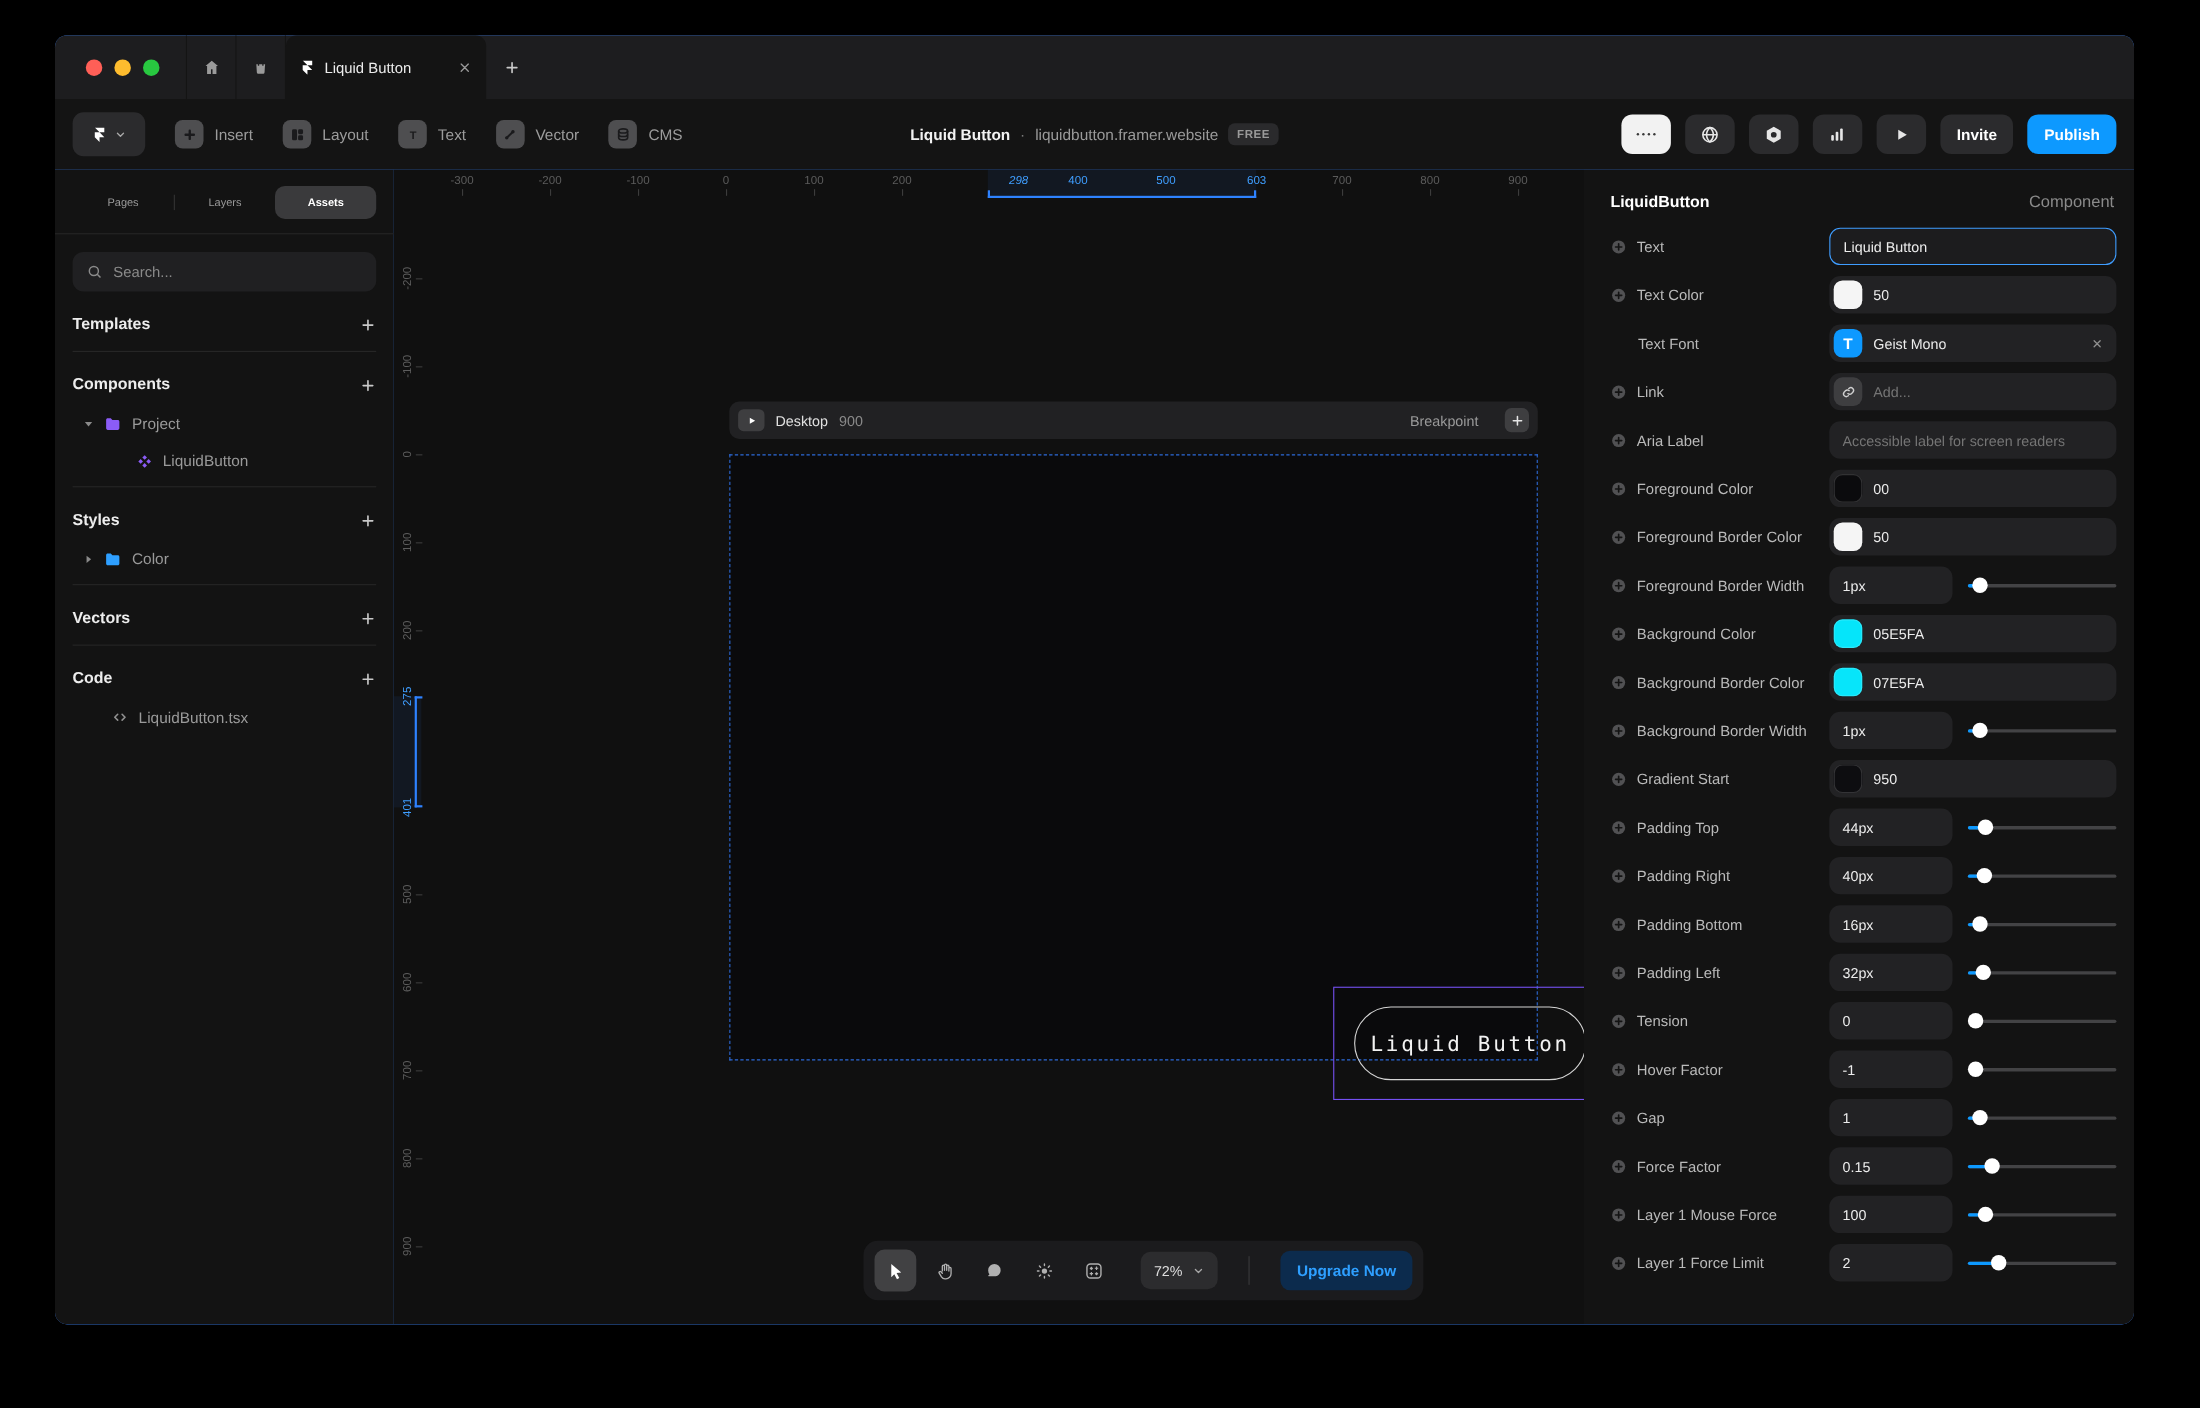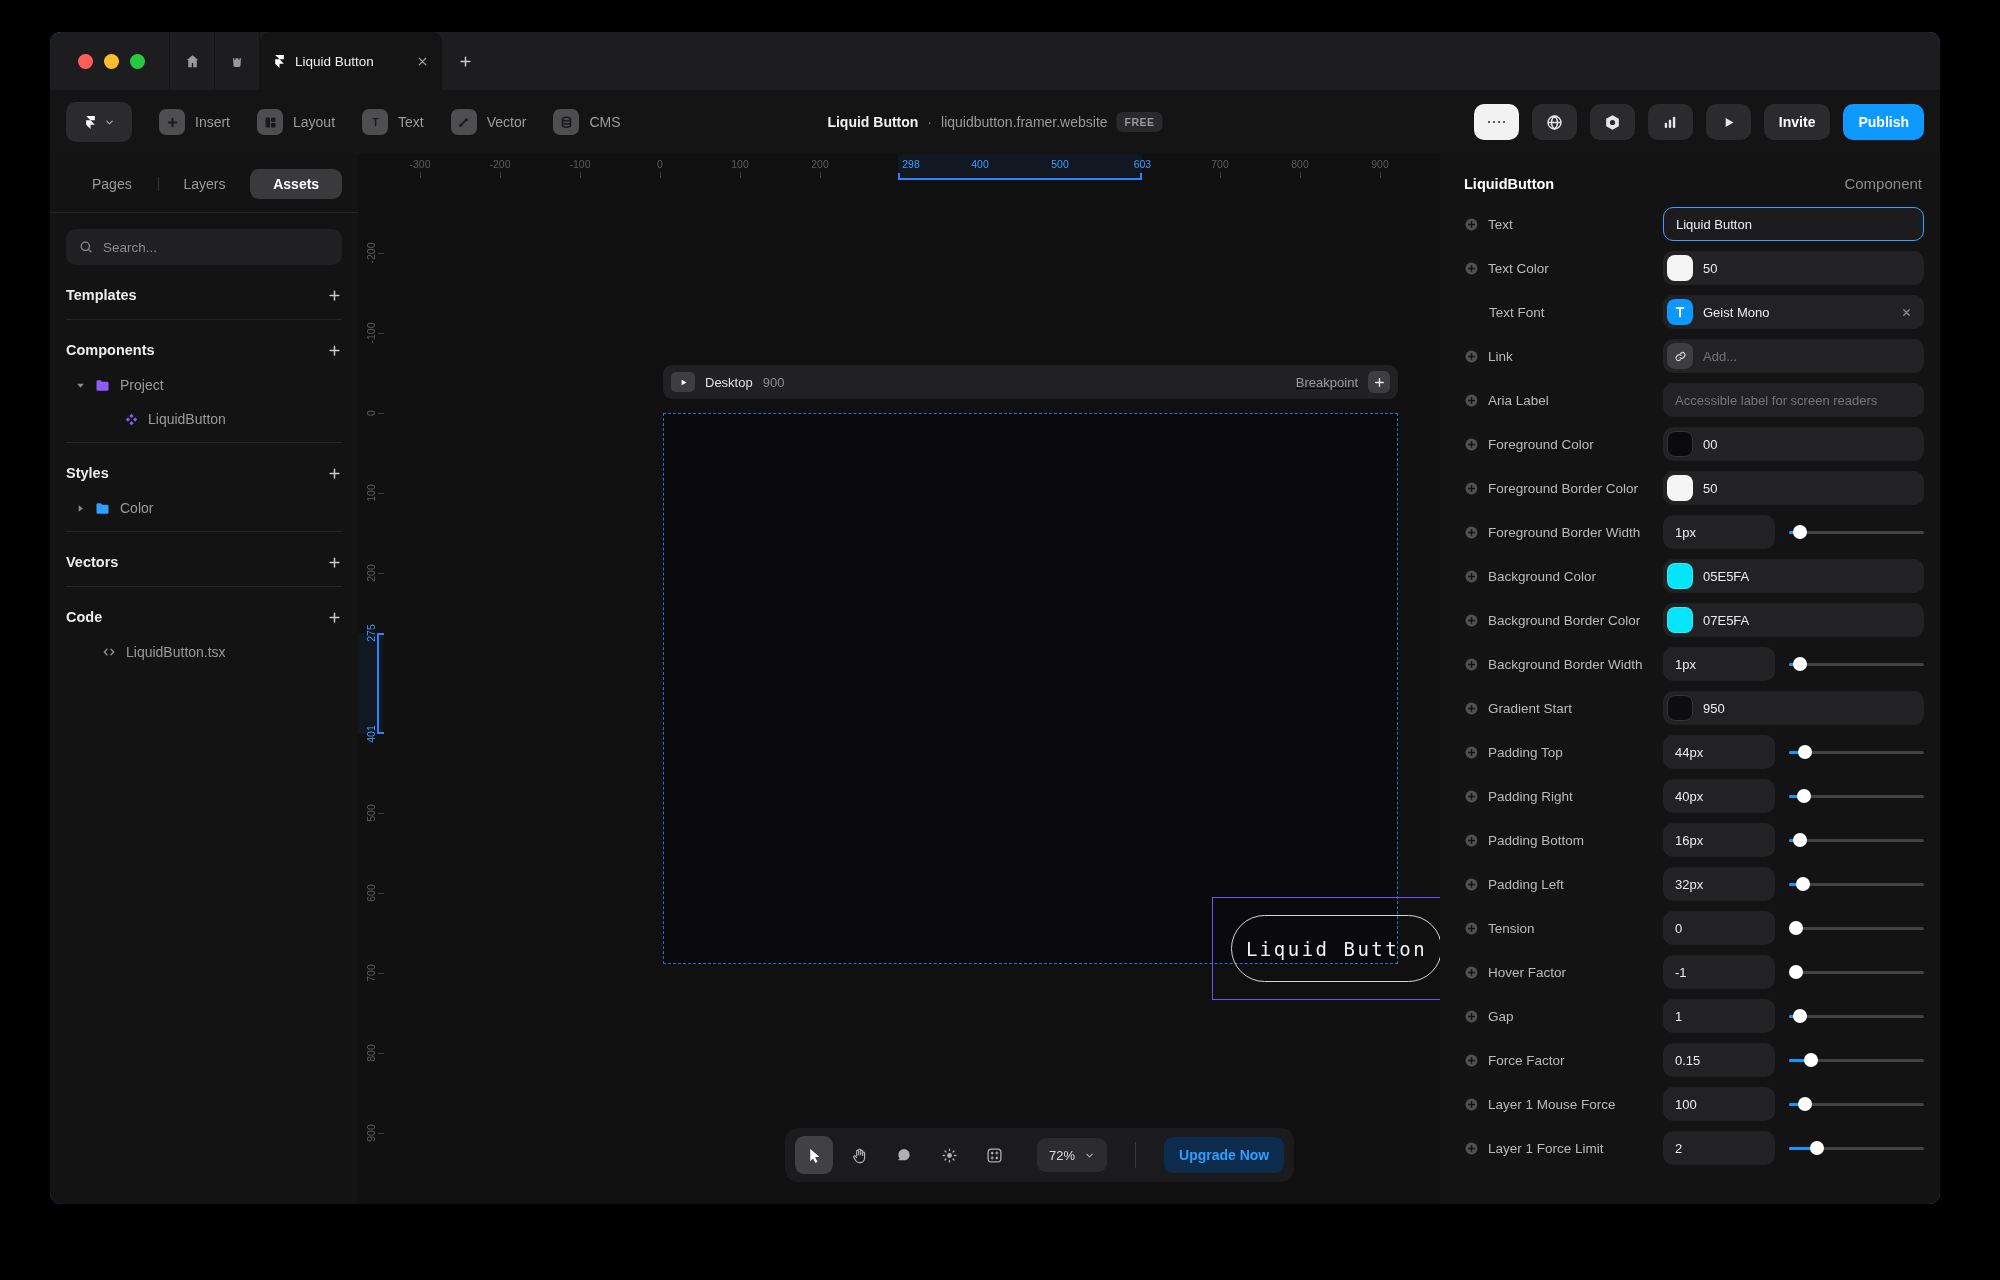--- a/index.html
+++ b/index.html
@@ -45,21 +45,21 @@
   .btn-invite { background:#2b2b2d; }
   .btn-publish { background:#0d99ff; }
 
   
   .main { display:flex; height:1050px; }
 
   
   .sb-left { width:308px; background:#131313; padding:12px 16px 0; }
   .lt-tabs { display:flex; align-items:center; height:36px; position:relative; }
   .lt-tab { flex:1; height:30px; display:flex; align-items:center; justify-content:center;
-    color:#9a9a9a; font-size:14px; border-radius:9px; cursor:default; }
+    color:#9a9a9a; font-size:10px; border-radius:9px; cursor:default; }
   .lt-tab.active { background:#3a3a3c; color:#fff; font-weight:700; }
   .lt-sep { width:1px; height:14px; background:#333; }
   .sb-divider { height:1px; background:#262626; margin:10px -16px 0; }
   .search { margin-top:16px; height:36px; background:#202022; border-radius:10px;
     display:flex; align-items:center; gap:9px; padding:0 12px; }
   .search input { background:transparent; border:none; outline:none; color:#d0d0d0;
     font-size:13.5px; width:100%; font-family:inherit; }
   .search input::placeholder { color:#8a8a8a; }
   .section { padding:20px 0 6px; border-bottom:1px solid #262626; margin:0 0 0; }
   .section:last-child { border-bottom:none; }
@@ -86,21 +86,21 @@
   .rv-bracket { position:absolute; left:19px; width:7px;
     border:2px solid #2e82ff; border-right:none; }
 
   .bp-bar { position:absolute; left:305px; top:211px; width:735px; height:34px;
     background:#212123; border-radius:9px; display:flex; align-items:center;
     gap:10px; padding:0 8px 0 8px; }
   .bp-play { width:24px; height:20px; background:#3e3e40; border-radius:5px;
     display:flex; align-items:center; justify-content:center; }
   .bp-device { color:#e0e0e0; font-size:13px; font-weight:500; }
   .bp-width { color:#8a8a8a; font-size:13px; }
-  .bp-right { margin-left:auto; display:flex; align-items:center; gap:10px;text-decoration:underline; }
+  .bp-right { margin-left:auto; display:flex; align-items:center; gap:24px; }
   .bp-add-label { color:#9a9a9a; font-size:13px; }
   .bp-plus { width:22px; height:22px; background:#3e3e40; border-radius:6px;
     display:flex; align-items:center; justify-content:center; }
 
   .frame { position:absolute; left:305px; top:259px; width:735px; height:551px;
     background:#0a0a0c; border:1px dashed #2e6bd8; }
   .selection-box { position:absolute; left:548px; top:483px; width:249px; height:103px;
     border:1.5px solid #7550f2; display:flex; align-items:center; justify-content:center; }
   .liquid-pill { width:211px; height:67px; border:1px solid #d4d4d4; border-radius:34px;
     display:flex; align-items:center; justify-content:center;
@@ -449,21 +449,21 @@
           <span class="rh-label" style="left: 142px;">-200</span>
           <i class="rh-tick" style="left: 142px;"></i>
           <span class="rh-label" style="left: 222px;">-100</span>
           <i class="rh-tick" style="left: 222px;"></i>
           <span class="rh-label" style="left: 302px;">0</span>
           <i class="rh-tick" style="left: 302px;"></i>
           <span class="rh-label" style="left: 382px;">100</span>
           <i class="rh-tick" style="left: 382px;"></i>
           <span class="rh-label" style="left: 462px;">200</span>
           <i class="rh-tick" style="left: 462px;"></i>
-          <span class="rh-label sel" style="left: 553px;">298</span>
+          <span class="rh-label sel" style="left: 568px; font-style: italic;">298</span>
           <span class="rh-label sel" style="left: 622px;">400</span>
           <span class="rh-label sel" style="left: 702px;">500</span>
           <span class="rh-label sel" style="left: 784.4px;">603</span>
           <span class="rh-label" style="left: 862px;">700</span>
           <i class="rh-tick" style="left: 862px;"></i>
           <span class="rh-label" style="left: 942px;">800</span>
           <i class="rh-tick" style="left: 942px;"></i>
           <span class="rh-label" style="left: 1022px;">900</span>
           <i class="rh-tick" style="left: 1022px;"></i>
         </div>

